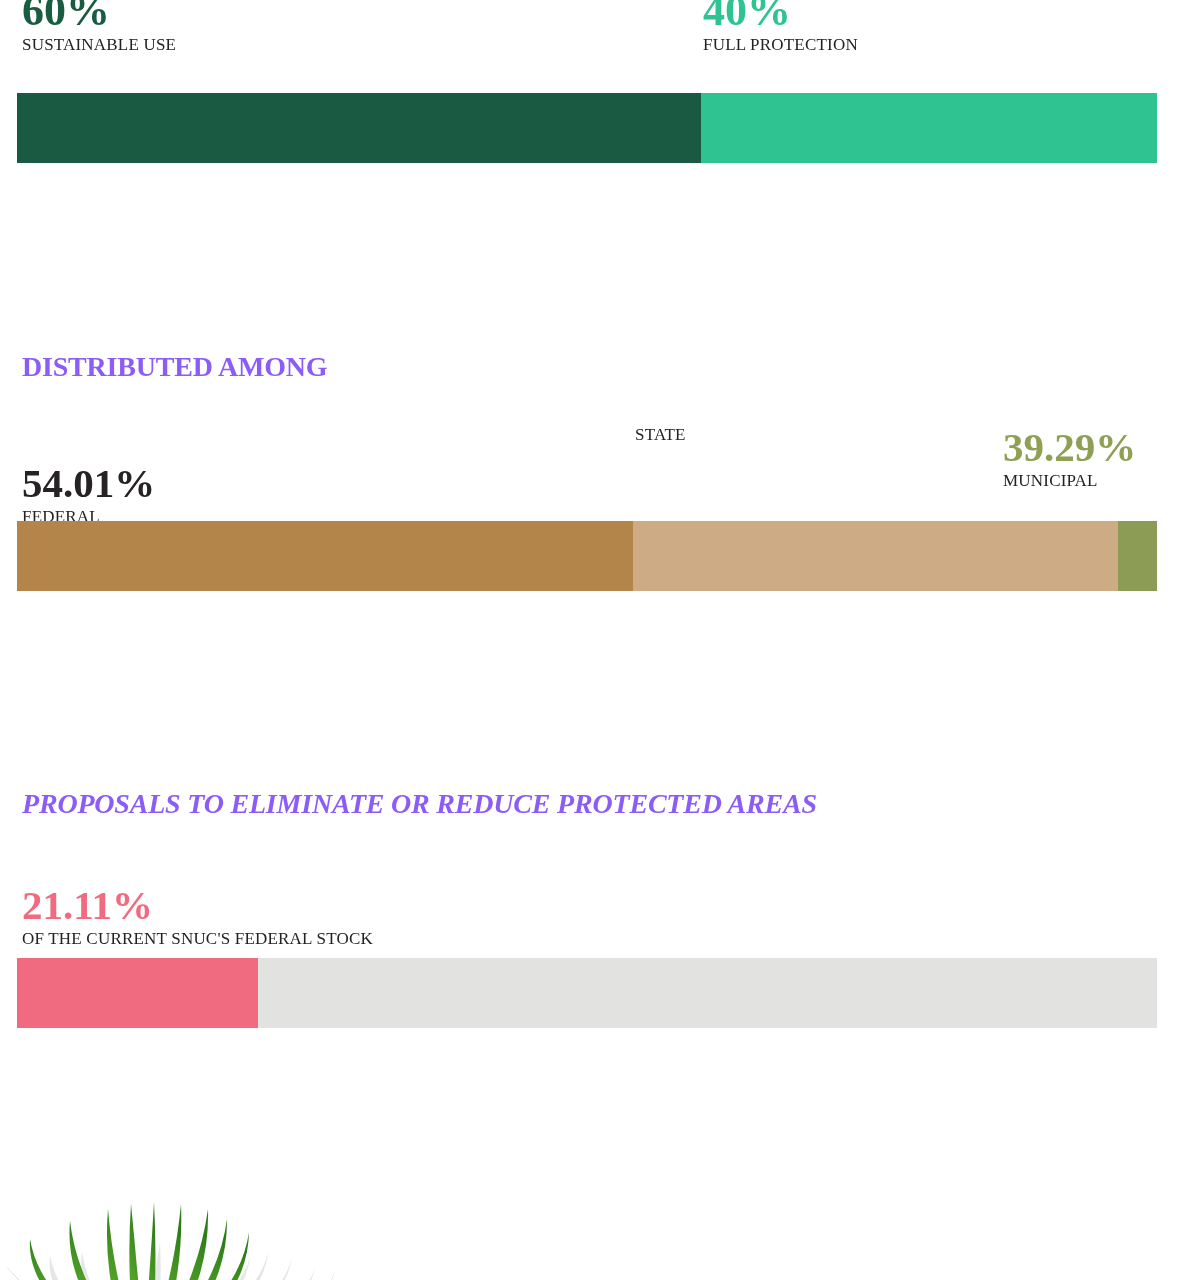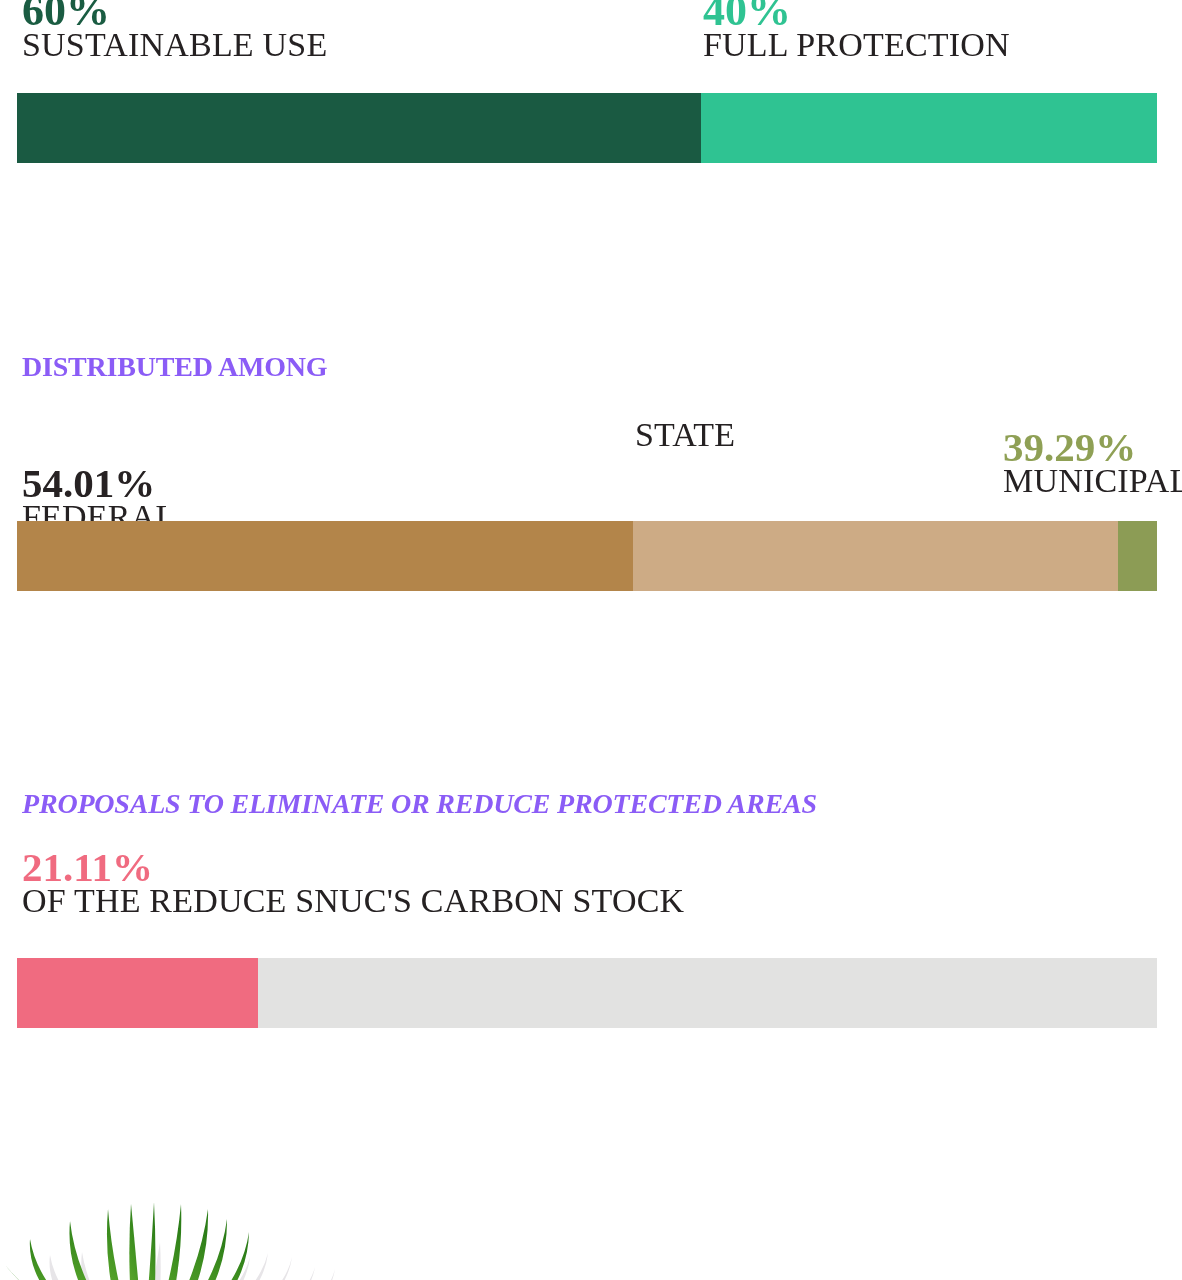--- a/index.html
+++ b/index.html
@@ -15,21 +15,21 @@
   }
   .stat { position: absolute; white-space: nowrap; }
   .stat .num {
     font-size: 41px;
     line-height: 46px;
     font-weight: 700;
     letter-spacing: 0;
   }
   .stat.huge .num { font-size: 44px; }
   .stat .lbl {
-    font-size: 34px;
+    font-size: 17px;
     line-height: 26px;
     margin-top: -2px;
     color: #252122;
     letter-spacing: 0.2px;
   }
   .heading {
     position: absolute;
     left: 22px;
     font-size: 28px;
     line-height: 30px;
@@ -85,23 +85,23 @@
     <div class="lbl">MUNICIPAL</div>
   </div>
   <div class="hbar" style="top:521px;">
       <div class="seg" style="width: 54.01%; background: rgb(179, 133, 74);"></div>
       <div class="seg" style="width: 42.53%; background: rgb(205, 171, 133);"></div>
       <div class="seg" style="width: 3.46%; background: rgb(140, 156, 85);"></div>
     </div>
 
   <div class="heading" style="top:789px;font-style:italic;">PROPOSALS TO ELIMINATE OR REDUCE PROTECTED AREAS</div>
 
-  <div class="stat" style="left:22px; top:844px;">
+  <div class="stat" style="left:22px; top:882px;">
     <div class="num" style="color: rgb(240, 107, 128);">21.11%</div>
-    <div class="lbl">OF THE REDUCE SNUC'S CARBON STOCK</div>
+    <div class="lbl">OF THE CURRENT SNUC'S FEDERAL STOCK</div>
   </div>
   <div class="hbar" style="top: 958px; background: rgb(226, 226, 225);">
       <div class="seg" style="width: 21.11%; background: rgb(240, 107, 128);"></div>
     </div>
 
   <svg class="palm" width="350" height="83" viewBox="0 0 350 83" aria-hidden="true">
     <defs>
       <linearGradient id="leafGrad" x1="0" y1="1" x2="0.25" y2="0">
         <stop offset="0" stop-color="#8bc53f"></stop>
         <stop offset="0.55" stop-color="#4f9e27"></stop>

